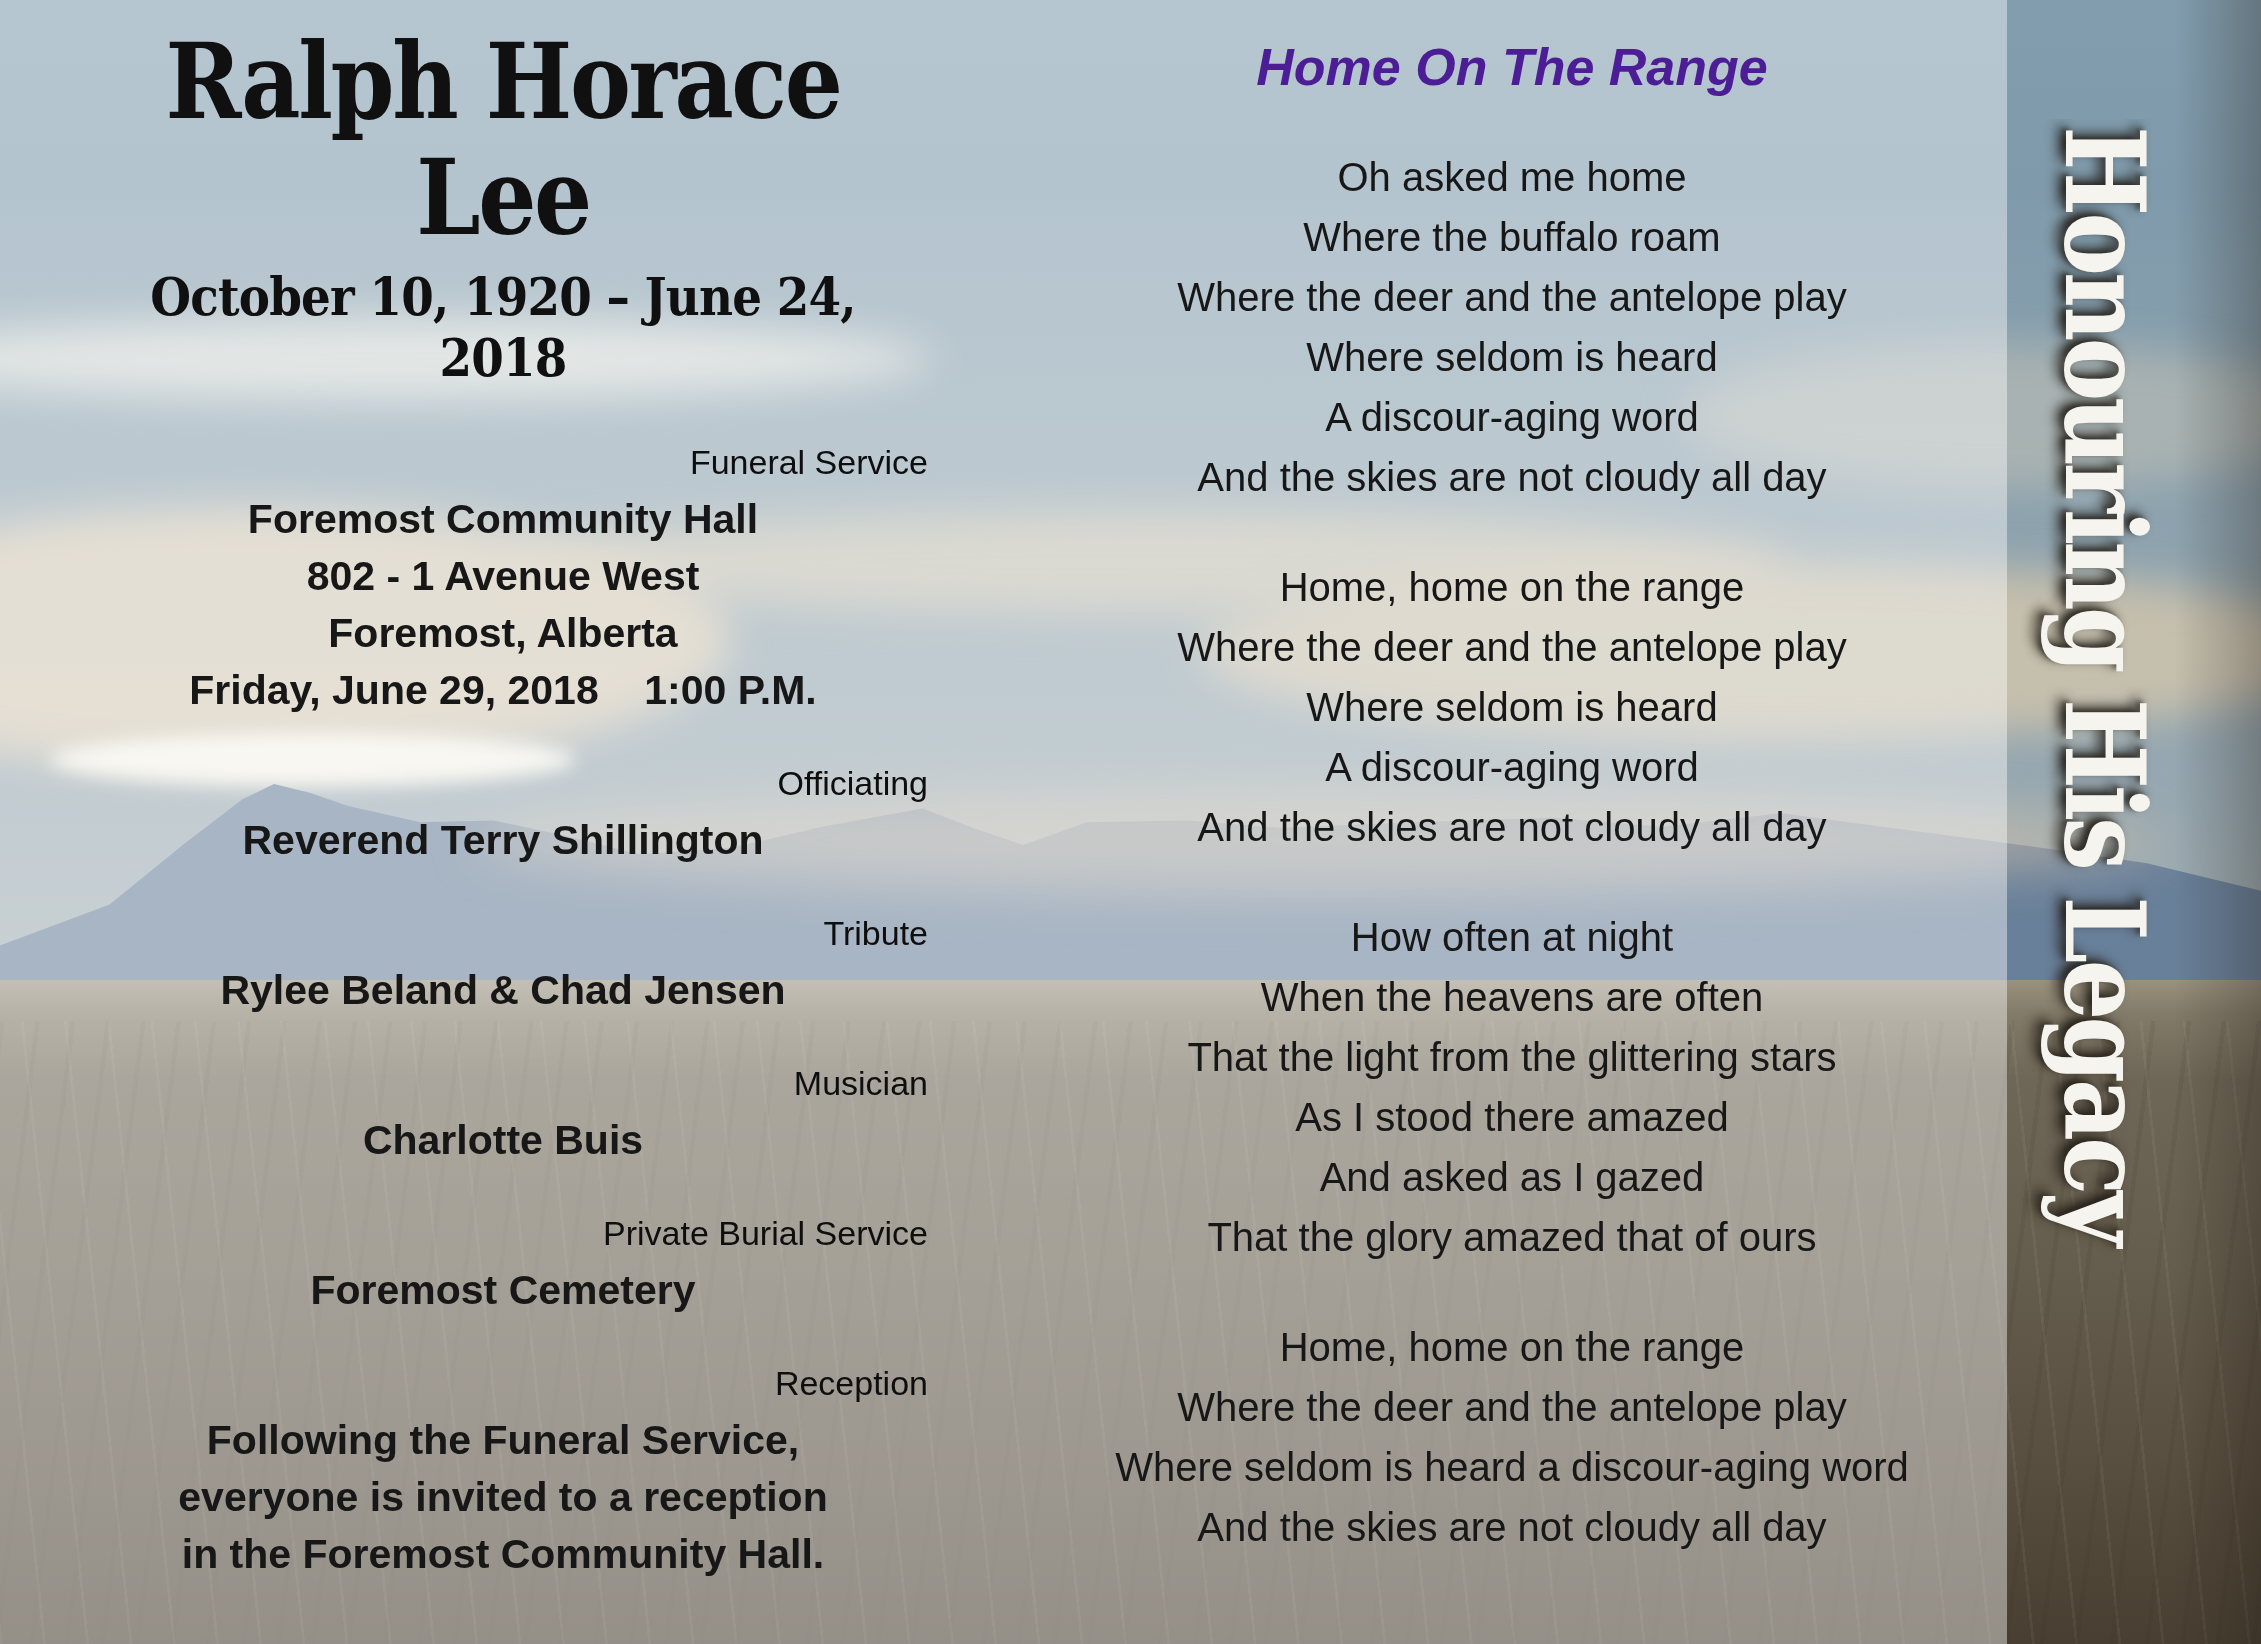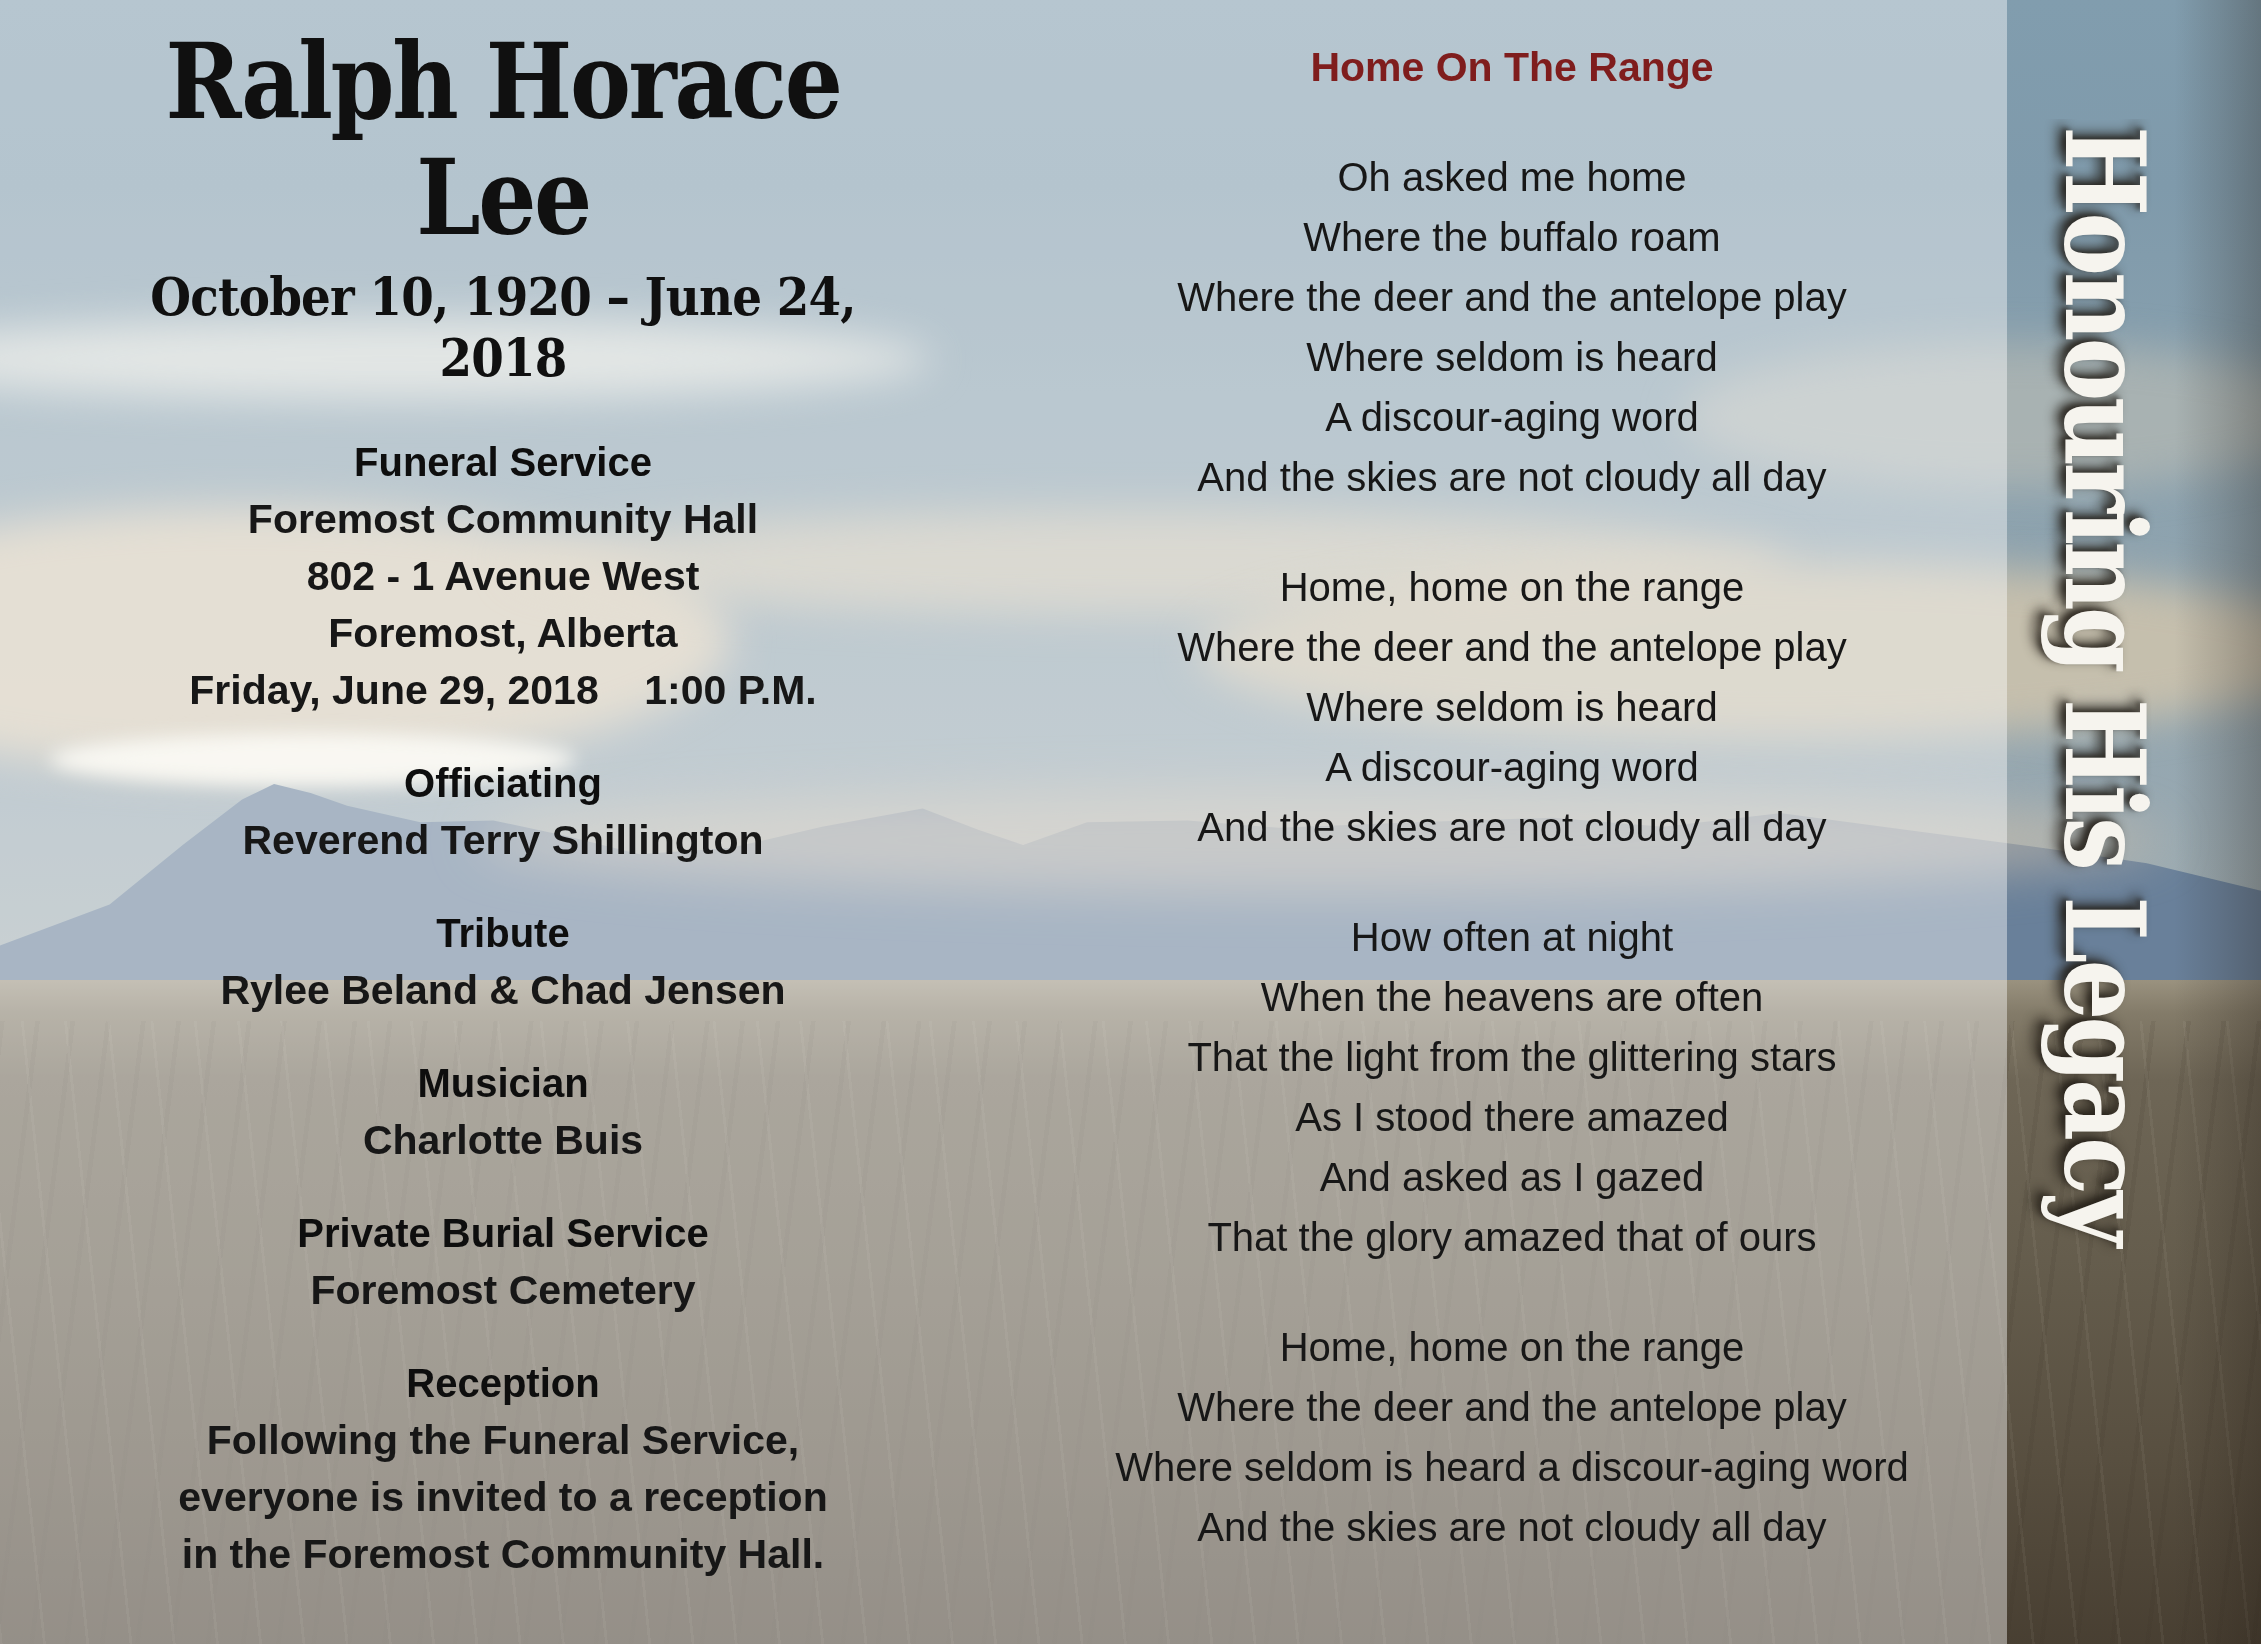--- a/index.html
+++ b/index.html
@@ -48,29 +48,29 @@
     font-size:104px; line-height:1.12; letter-spacing:-2.7px;
     transform:scaleX(0.88); transform-origin:50% 50%;
   }
   .dates {
     font-family:"DejaVu Serif", serif; font-weight:700; color:#101010;
     font-size:52px; margin-top:9.1px; letter-spacing:-0.9px;
     transform:scaleX(0.9); transform-origin:50% 50%;
   }
   .sec { margin-top:36px; font-size:41px; line-height:57px; }
   .sec.first { margin-top:46px; }
-  .sec .h { font-weight:700; font-size:40px; color:#0e0e0e; }
+  .sec .h { font-weight:400; font-size:34px; color:#0e0e0e;text-align:right; }
   .sec .l { white-space:pre-wrap;font-weight:bold; }
 
   
   .right-col {
     position:absolute; left:1087px; top:37px; width:850px; z-index:10;
     text-align:center; color:#171717; font-size:40px; line-height:60px;
   }
-  .hymn-title { font-weight:700; font-size:41px; color:#7f1d1d; }
+  .hymn-title { font-weight:700; font-size:52px; color:#4c1d95;font-style:italic; }
   .stanza { margin-top:50px; }
 
   
   .spine {
     position:absolute; left:2049px; top:126px; z-index:10;
     writing-mode:vertical-rl; text-orientation:mixed;
     font-family:"DejaVu Serif", serif; font-weight:700;
     font-size:111px; line-height:1.0; letter-spacing:-4.6px;
     color:#f6f4ee;
     text-shadow:-6.4px 8.2px 12.8px rgba(35,30,24,0.85), -2.7px 3.7px 4.6px rgba(35,30,24,0.5);

